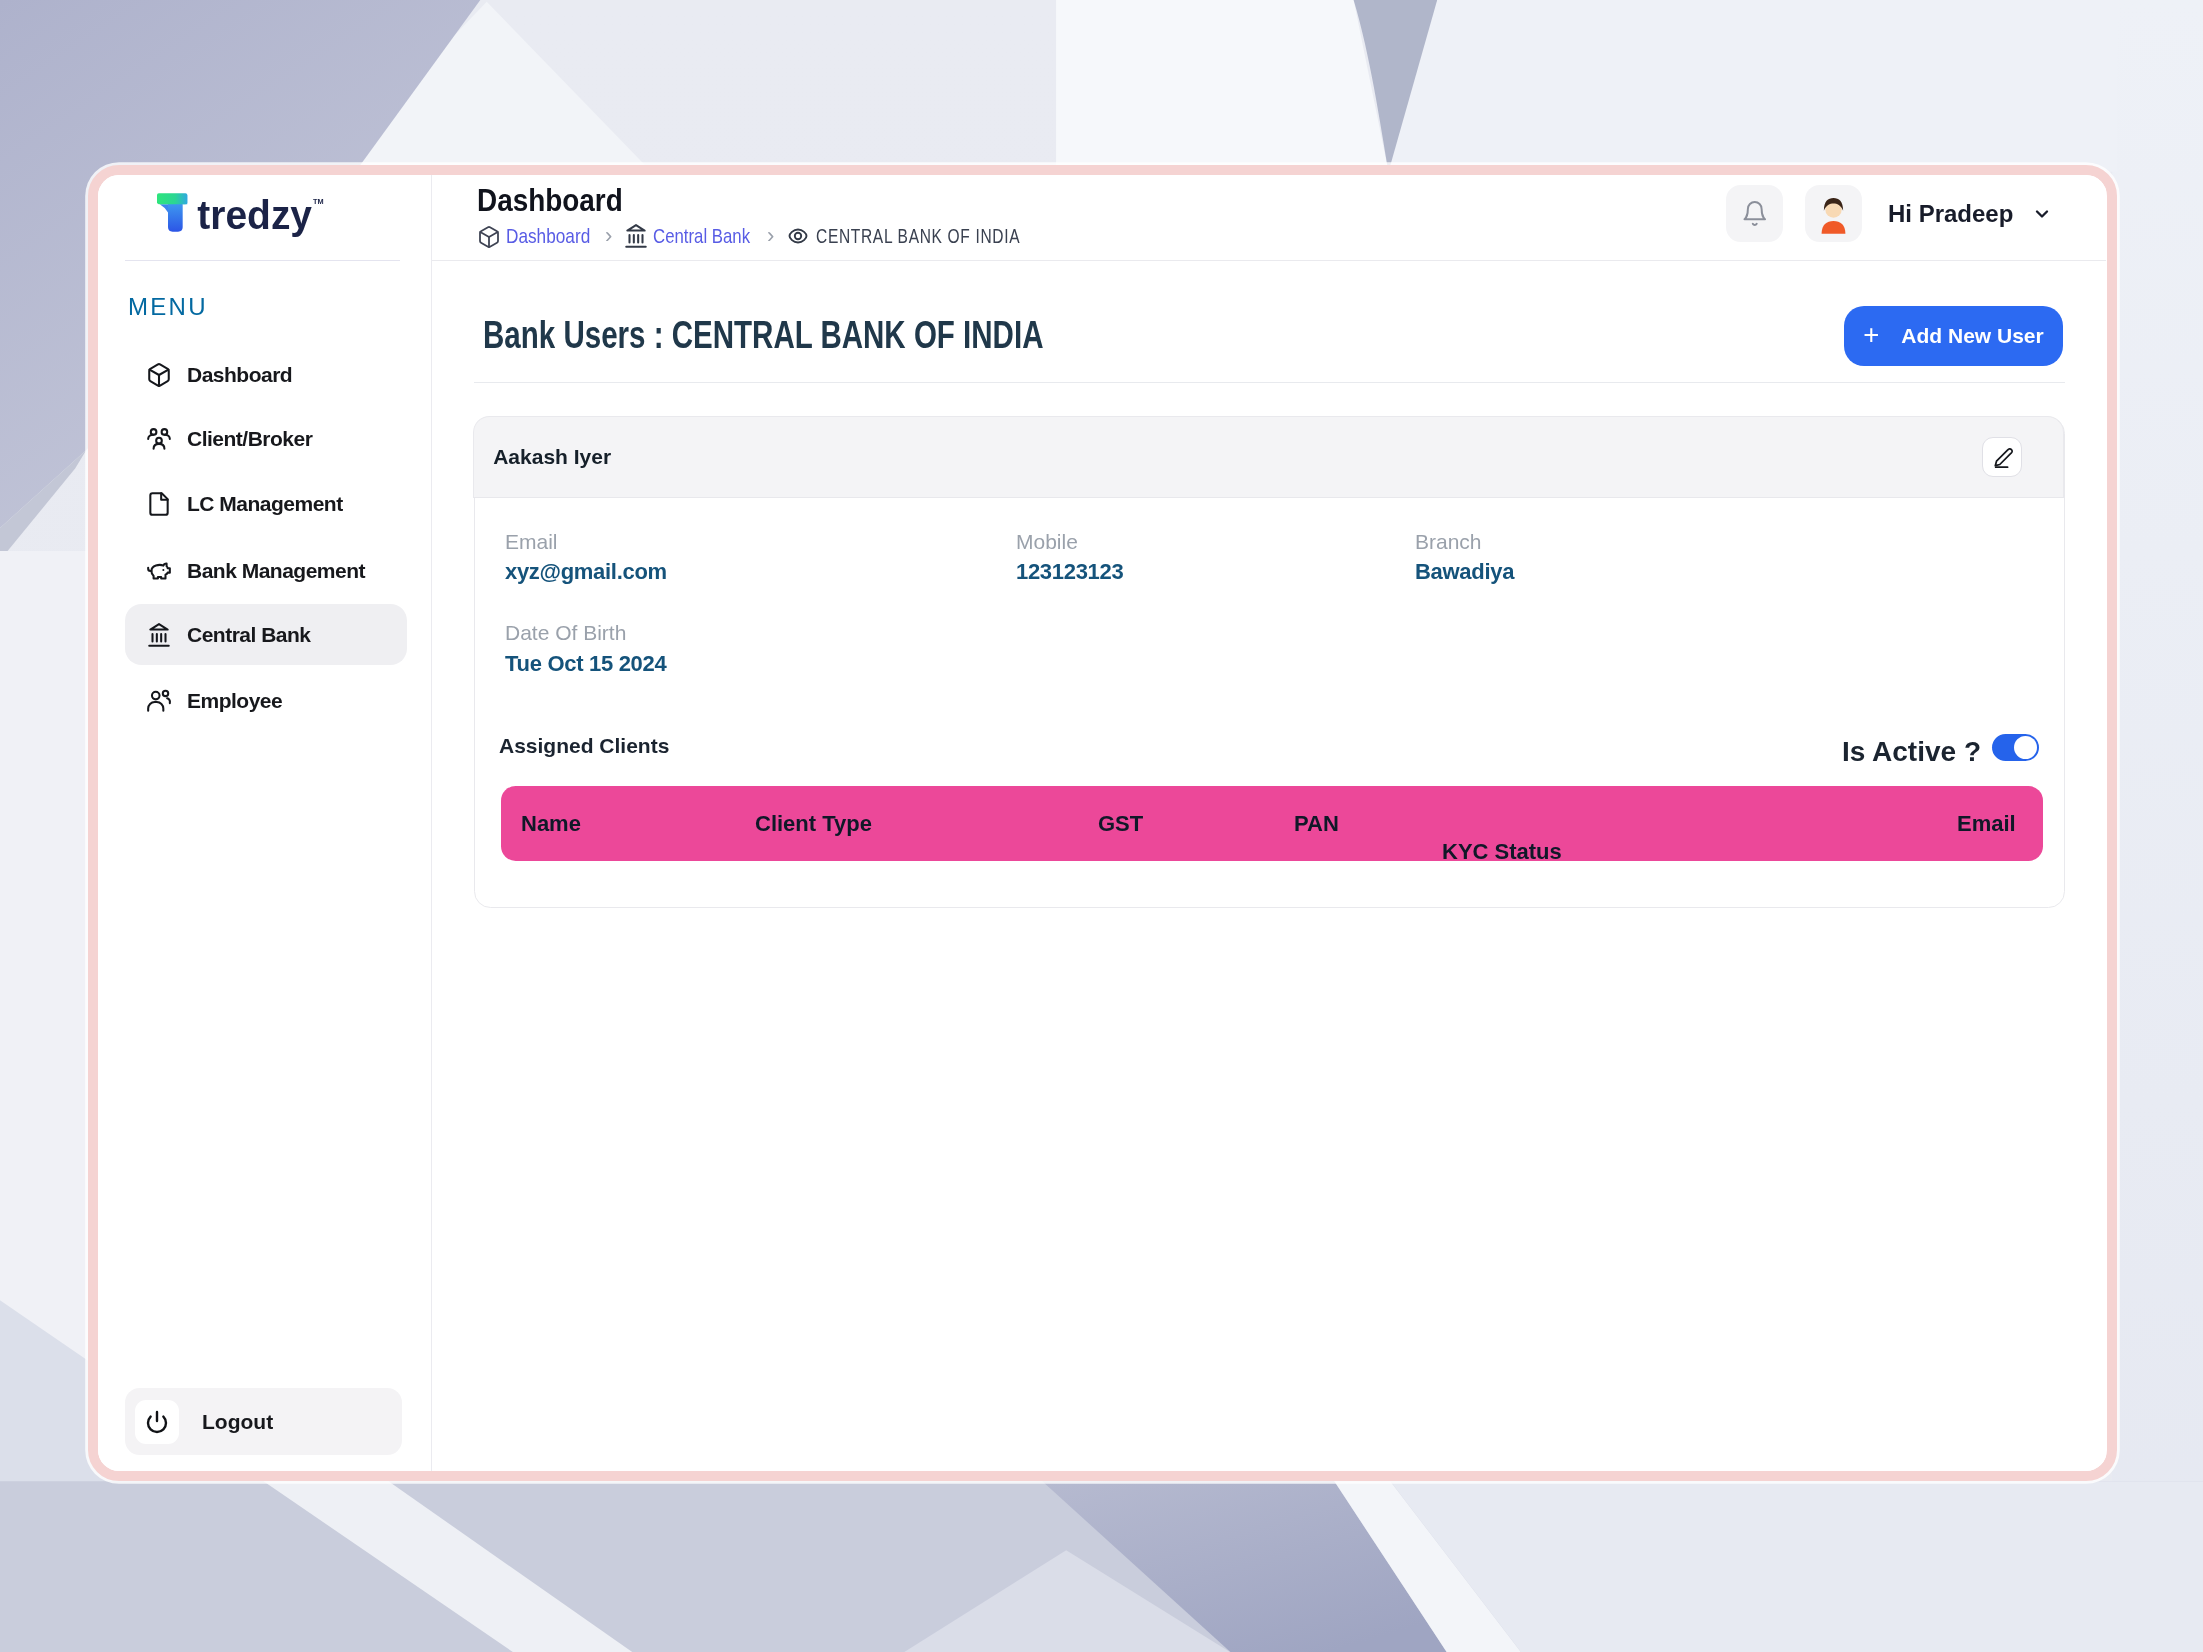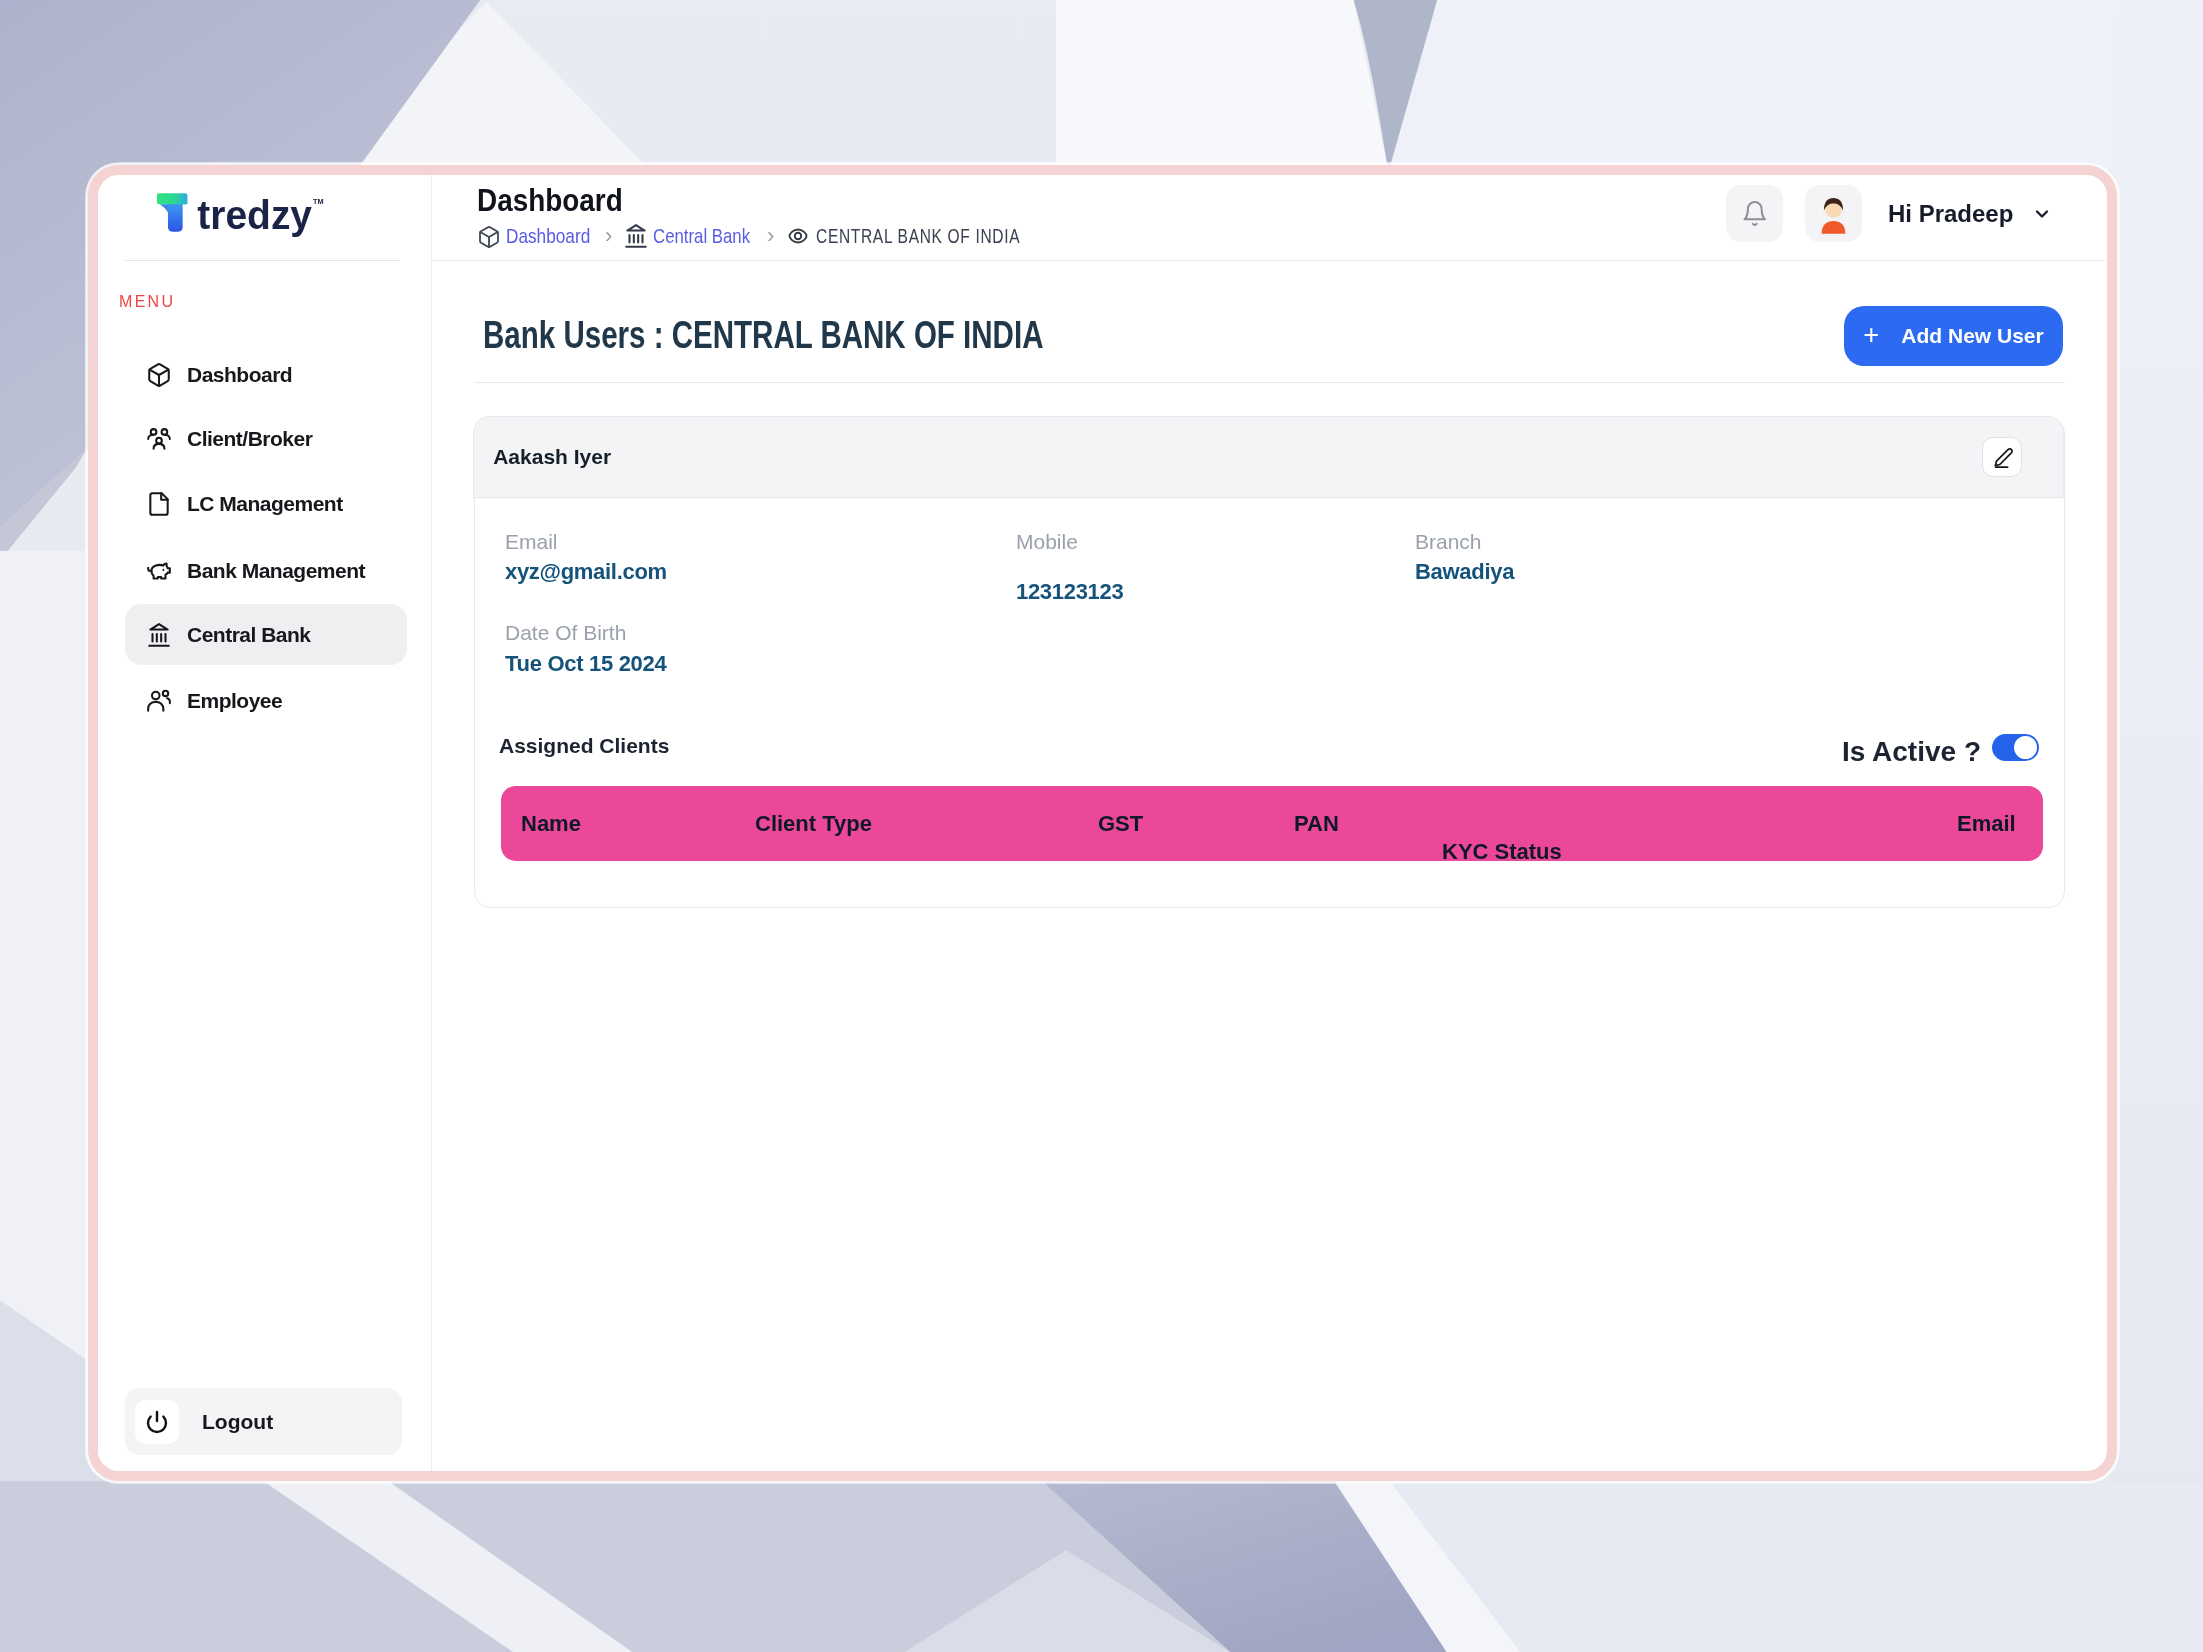--- a/index.html
+++ b/index.html
@@ -6,21 +6,21 @@
   html,body { width:2204px; height:1653px; overflow:hidden; }
   body { font-family:"Liberation Sans", sans-serif; position:relative; background:#eef0f6; }
   #bg { position:absolute; left:0; top:0; width:2204px; height:1653px; }
   #win { position:absolute; left:88px; top:165px; width:2029px; height:1316px;
          background:#fff; border:10px solid #f5d3d2; border-radius:31px;
          box-shadow:0 0 0 2.8px rgba(255,255,255,.8); overflow:hidden; }
   
   #side { position:absolute; left:0; top:0; width:334px; height:1644px; background:#fff; border-right:0.9px solid #ebebf0; }
   #logo { position:absolute; left:59px; top:18.4px; }
   #sidediv { position:absolute; left:27px; top:85px; width:275px; height:0; border-top:1.8px solid #e4e4ef; }
-  #menulab { position:absolute; left:21px; top:118px; font-size:16px; letter-spacing:2.3px; color:#ef4444; }
+  #menulab { position:absolute; left:30px; top:118px; font-size:24px; letter-spacing:2.3px; color:#0369a1; }
   .nav { position:absolute; left:27px; width:282px; height:61px; border-radius:16.5px; }
   .nav .ic { position:absolute; left:21px; top:50%; transform:translateY(-50%); width:26px; height:26px; }
   .nav .tx { position:absolute; left:62px; top:50%; transform:translateY(-50%); font-size:21px; font-weight:700; letter-spacing:-0.5px; color:#17181c; white-space:nowrap; }
   .nav.active { background:#efeff2; }
   #logout { position:absolute; left:27px; top:1213px; width:277px; height:67px; background:#f4f3f5; border-radius:14.7px; }
   #logout .chip { position:absolute; left:10px; top:12px; width:44px; height:44px; background:#fff; border-radius:11px; }
   #logout .chip svg { position:absolute; left:10px; top:10px; }
   #logout .tx { position:absolute; left:77px; top:50%; transform:translateY(-50%); font-size:21px; font-weight:700; color:#17181c; }
   
   #hdr { position:absolute; left:334px; top:0; width:1674px; height:86px; border-bottom:0.9px solid #eaeaee; background:#fff; }
@@ -247,21 +247,21 @@
         <div id="editchip">
           <svg width="22" height="22" viewBox="0 0 24 24" fill="none" stroke="#15171c" stroke-width="1.9" stroke-linecap="round" stroke-linejoin="round">
               <path d="M17.2 3.2a2.6 2.6 0 1 1 3.6 3.6L8.5 19.1 3.6 20.4 4.9 15.5Z"></path>
               <path d="M4 22h13"></path>
             </svg>
         </div>
       </div>
       <div class="lab" style="left:30px; top:112px;">Email</div>
       <div class="val" style="left:30px; top:141px;">xyz@gmail.com</div>
       <div class="lab" style="left:541px; top:112px;">Mobile</div>
-      <div class="val" style="left:541px; top:141px;margin-top:20px;">123123123</div>
+      <div class="val" style="left:541px; top:141px;">123123123</div>
       <div class="lab" style="left:940px; top:112px;">Branch</div>
       <div class="val" style="left:940px; top:141px;">Bawadiya</div>
       <div class="lab" style="left:30px; top:203px;">Date Of Birth</div>
       <div class="val" style="left:30px; top:233px;">Tue Oct 15 2024</div>
       <div id="aclients">Assigned Clients</div>
       <div id="isactive">Is Active ?</div>
       <div id="toggle">
           <div class="knob"></div>
         </div>
       <div id="thead">

